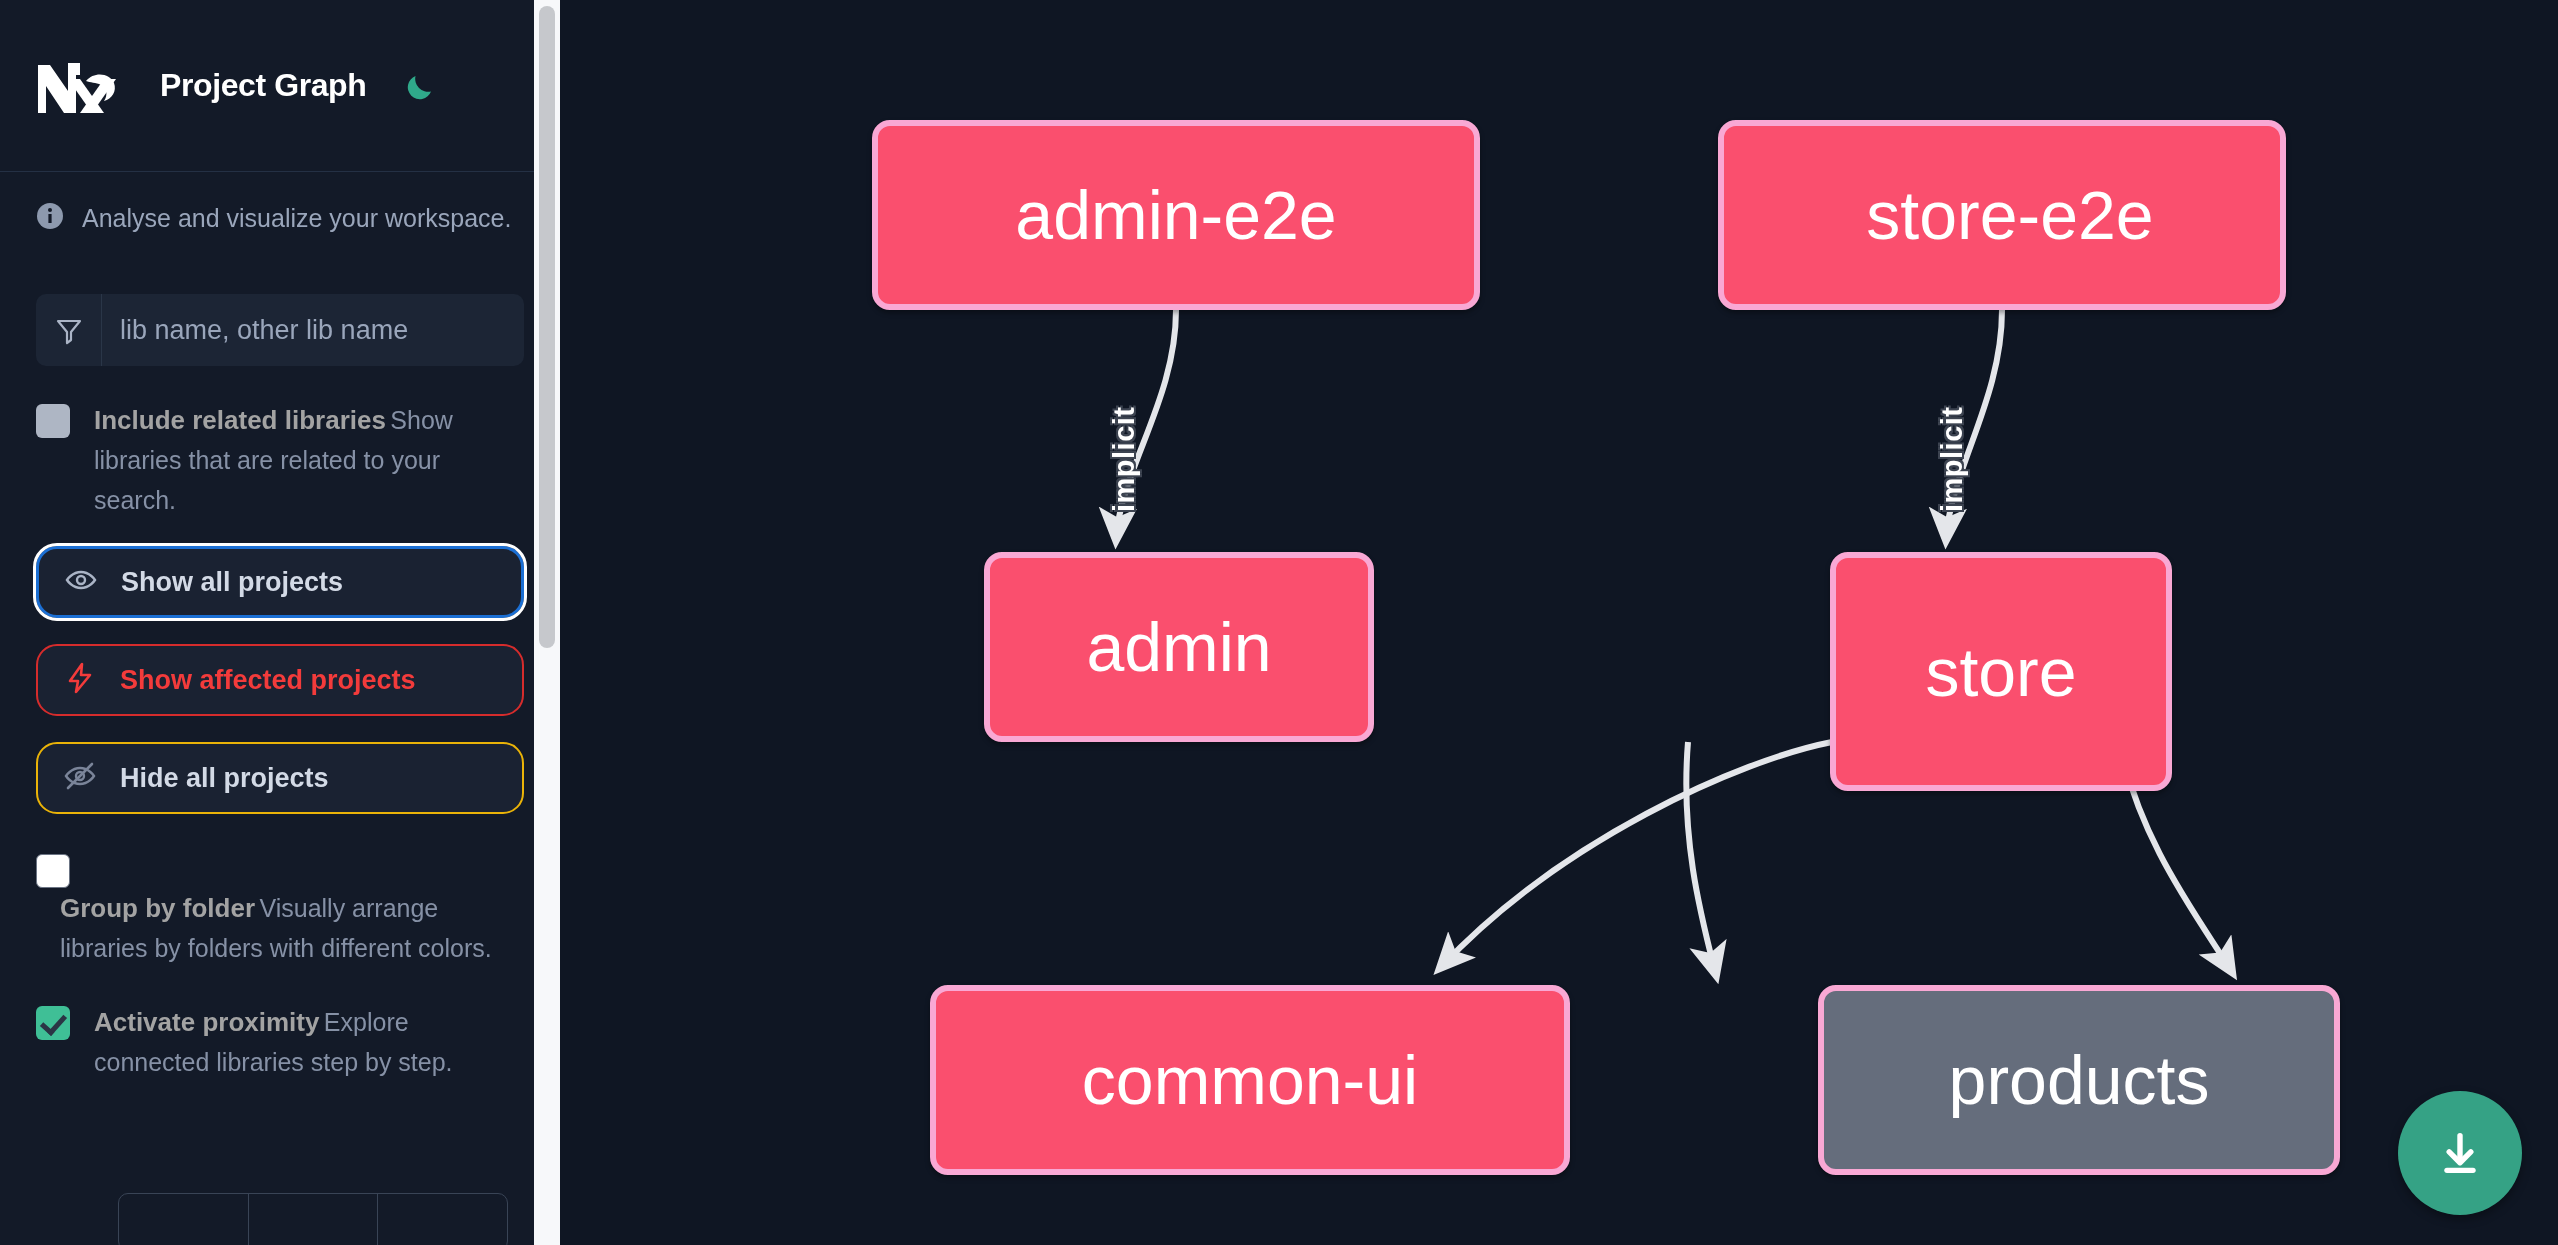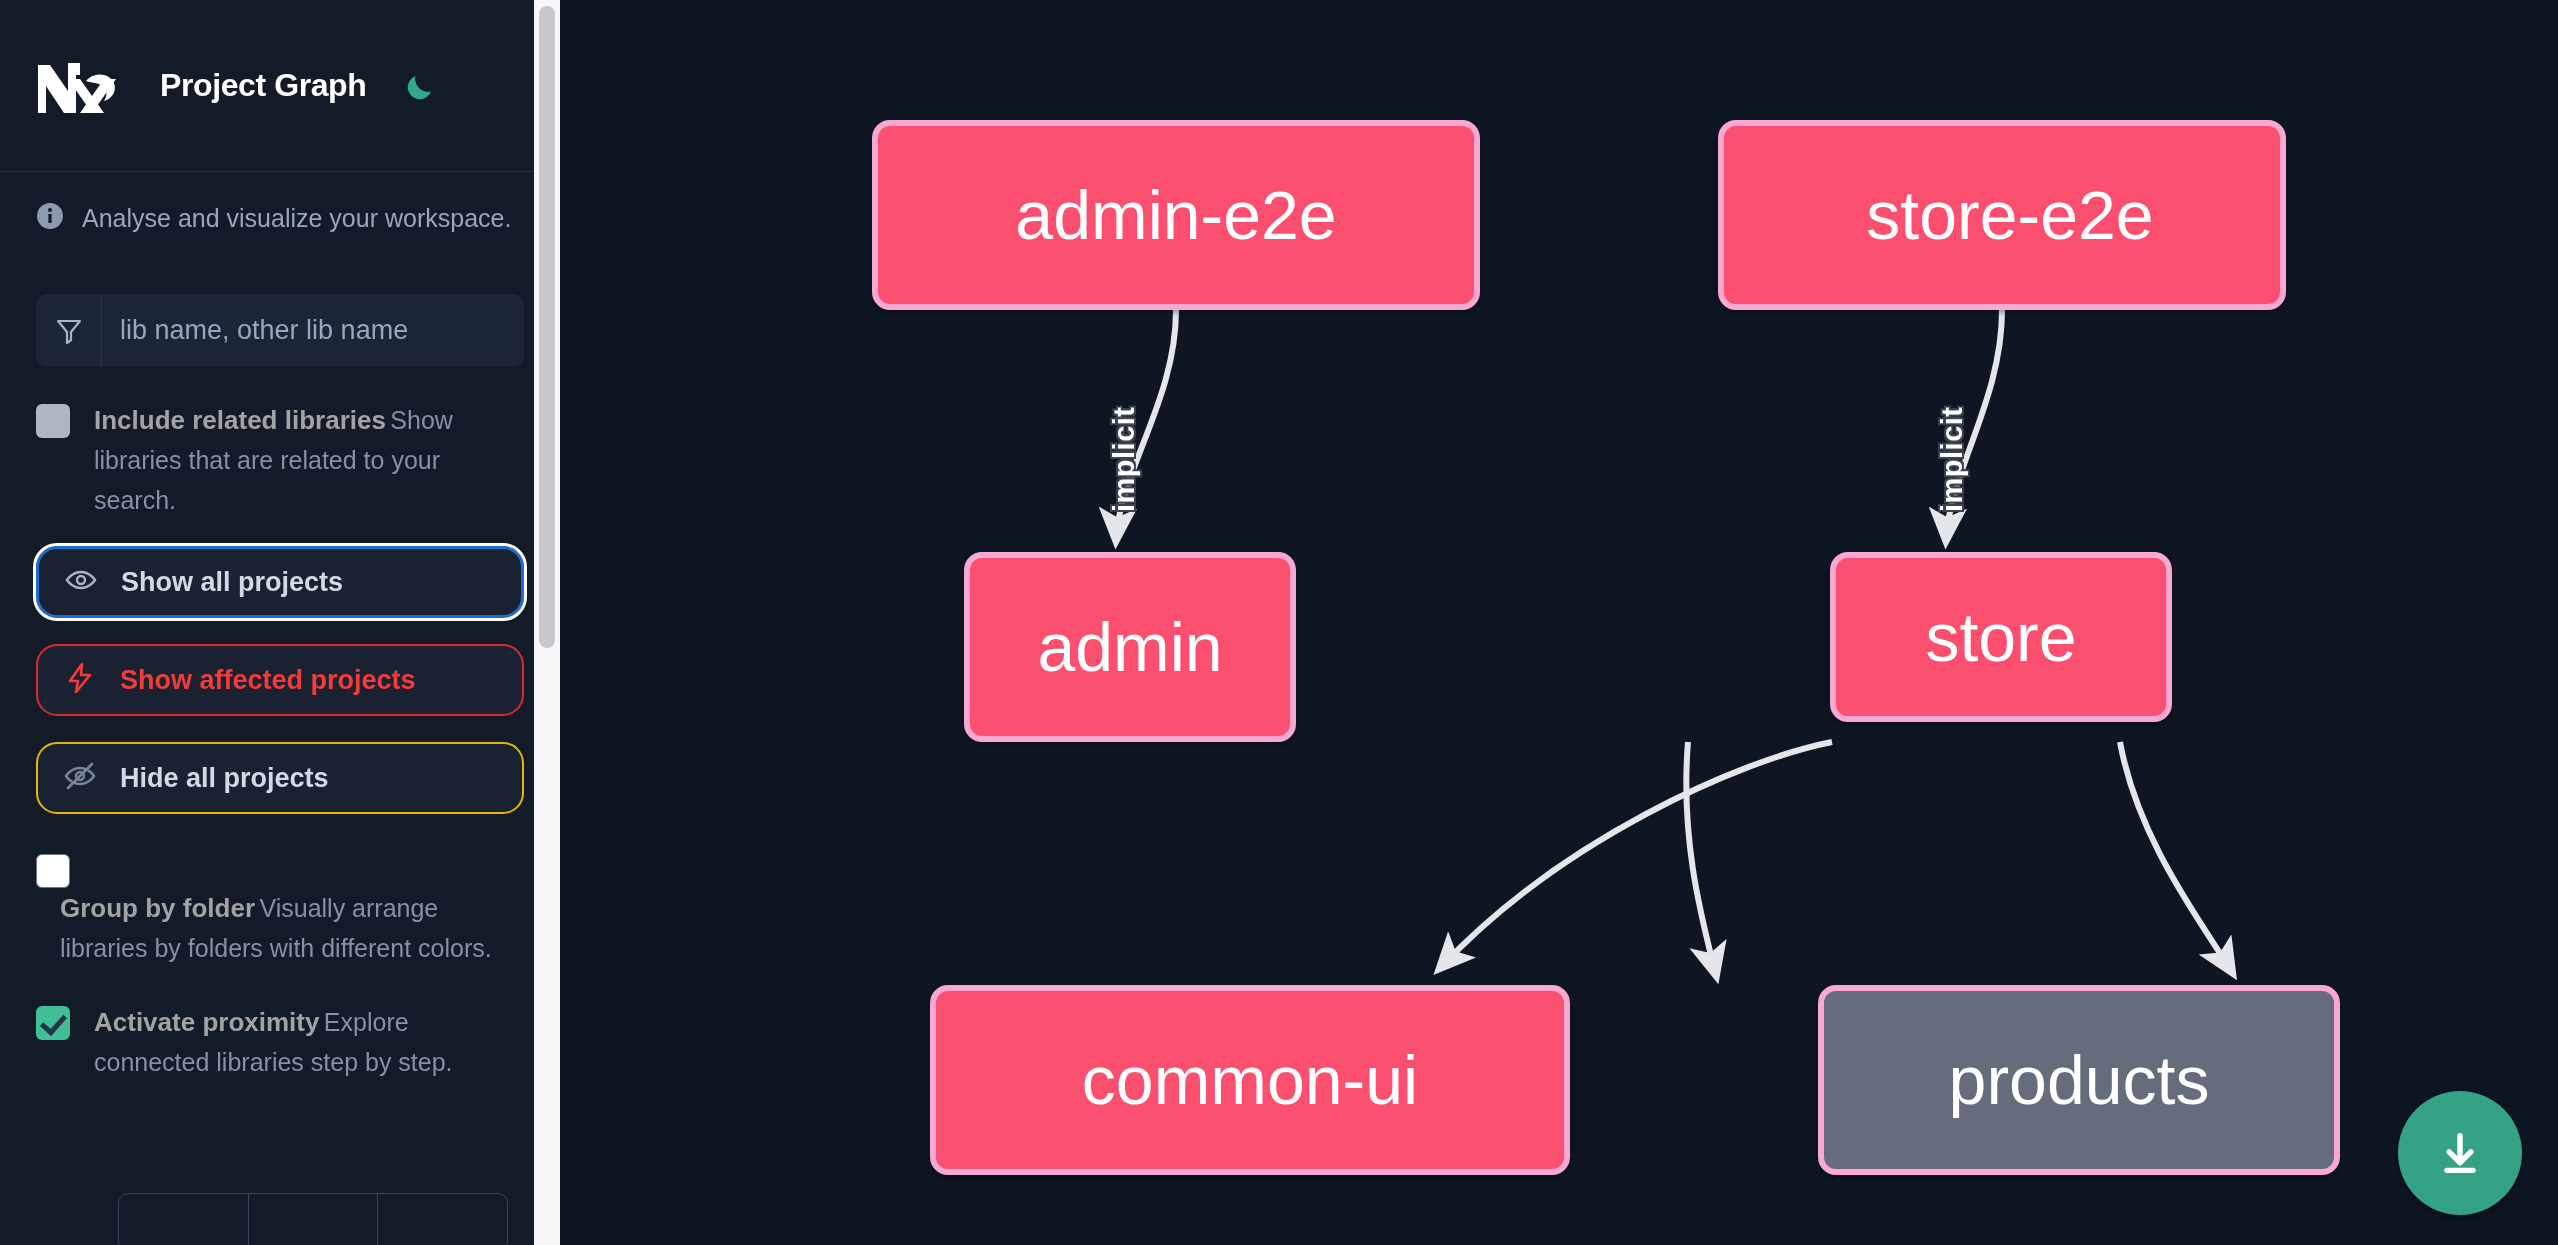--- a/index.html
+++ b/index.html
@@ -350,22 +350,22 @@
 
       <path d="M1128,742 C1120,840 1142,920 1156,975" fill="none" stroke="#E4E6EA" stroke-width="6" marker-end="url(#arw)"></path>
 
       <path d="M1272,742 C1180,760 1000,840 880,968" fill="none" stroke="#E4E6EA" stroke-width="6" marker-end="url(#arw)"></path>
 
       <path d="M1560,742 C1578,840 1640,920 1672,972" fill="none" stroke="#E4E6EA" stroke-width="6" marker-end="url(#arw)"></path>
     </svg>
 
     <div class="node pink" style="left:312px;top:120px;width:608px;height:190px;">admin-e2e</div>
     <div class="node pink" style="left:1158px;top:120px;width:568px;height:190px;padding-left:16px;">store-e2e</div>
-    <div class="node pink" style="left:404px;top:552px;width:332px;height:190px;">admin</div>
-    <div class="node pink" style="left:1270px;top:552px;width:342px;height:170px;">store</div>
+    <div class="node pink" style="left:424px;top:552px;width:390px;height:190px;">admin</div>
+    <div class="node pink" style="left:1270px;top:552px;width:342px;height:239px;">store</div>
     <div class="node pink" style="left:370px;top:985px;width:640px;height:190px;">common-ui</div>
     <div class="node grey" style="left:1258px;top:985px;width:522px;height:190px;">products</div>
 
     <span class="edge-label" style="left:548px;top:512px;">implicit</span>
     <span class="edge-label" style="left:1376px;top:512px;">implicit</span>
 
     <div class="dl-btn">
       <svg viewBox="0 0 48 48" width="52" height="52" aria-hidden="true">
         <path d="M24 8 v22" stroke="#FFFFFF" stroke-width="5" stroke-linecap="round" fill="none"></path>
         <path d="M14 23 L24 33 L34 23" stroke="#FFFFFF" stroke-width="5" stroke-linecap="round" stroke-linejoin="round" fill="none"></path>

